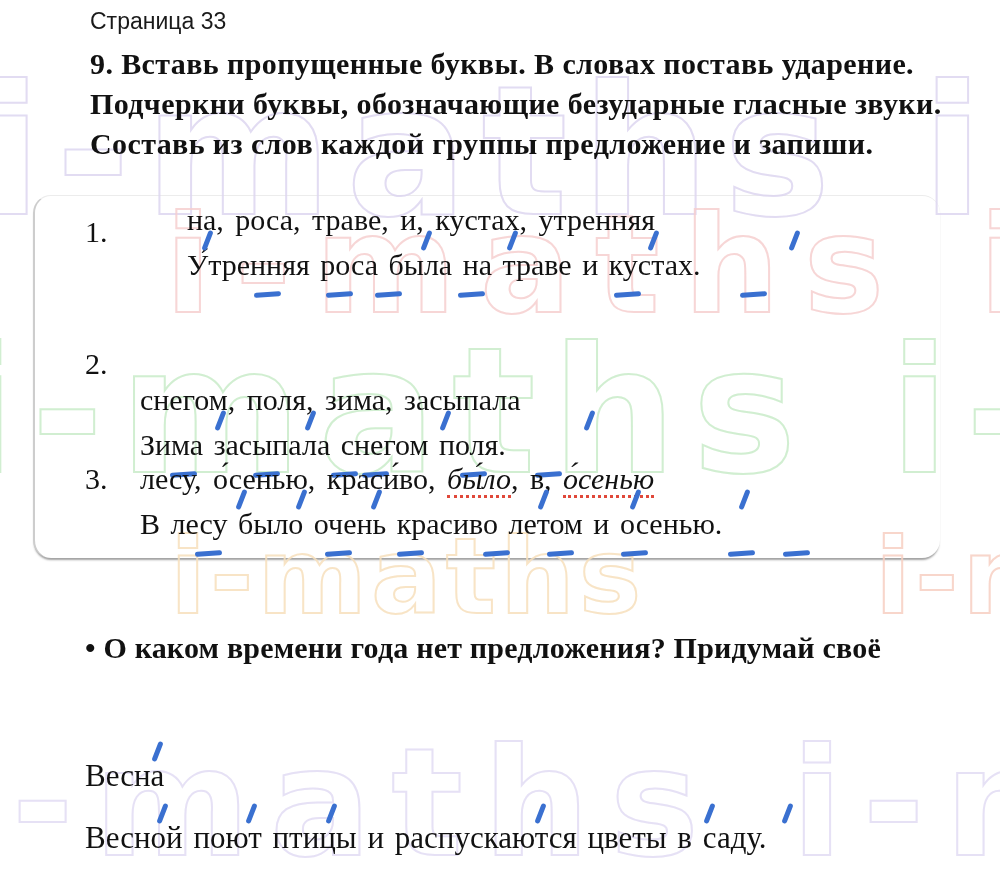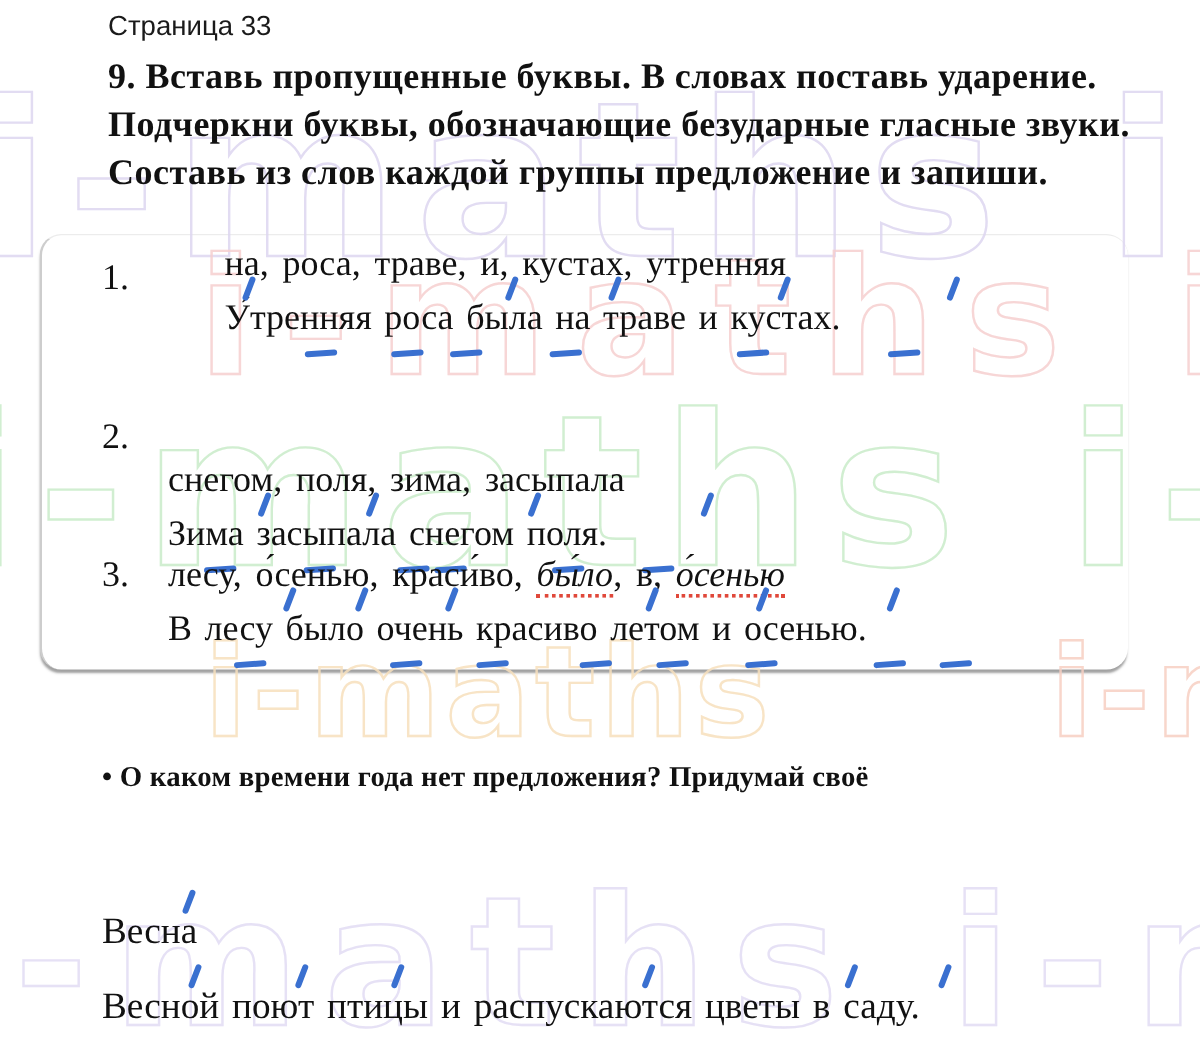--- a/index.html
+++ b/index.html
@@ -42,21 +42,21 @@
   .red-dotted{border-bottom:3px dotted var(--red-dotted,#e0483a);font-style:italic;}
   .accent-mark{
     position:absolute;width:5px;height:21px;top:-16px;
     background:var(--pen-blue,#3a70d0);border-radius:3px;transform:rotate(21deg);
   }
   .underline-mark{
     position:absolute;width:27px;height:5px;top:46px;
     background:var(--pen-blue,#3a70d0);border-radius:3px;transform:rotate(-4deg);
   }
   .bullet{position:absolute;left:85px;top:628px;width:915px;}
-  .bullet div{font-weight:bold;font-size:24px;line-height:40px;white-space:nowrap;letter-spacing:.2px;}
+  .bullet div{font-weight:bold;font-size:30px;line-height:40px;white-space:nowrap;letter-spacing:.2px;}
   .vesna-line{position:absolute;left:85px;top:757px;font-size:31px;line-height:38px;}
   .final-line{position:absolute;left:85px;top:819px;font-size:31px;line-height:38px;white-space:nowrap;word-spacing:3px;text-align:right;}
   .handwriting-host{position:relative;display:inline-block;}
 </style>
 </head>
 <body>
 
 <div class="card"></div>
 
 <div class="watermark-layer">

